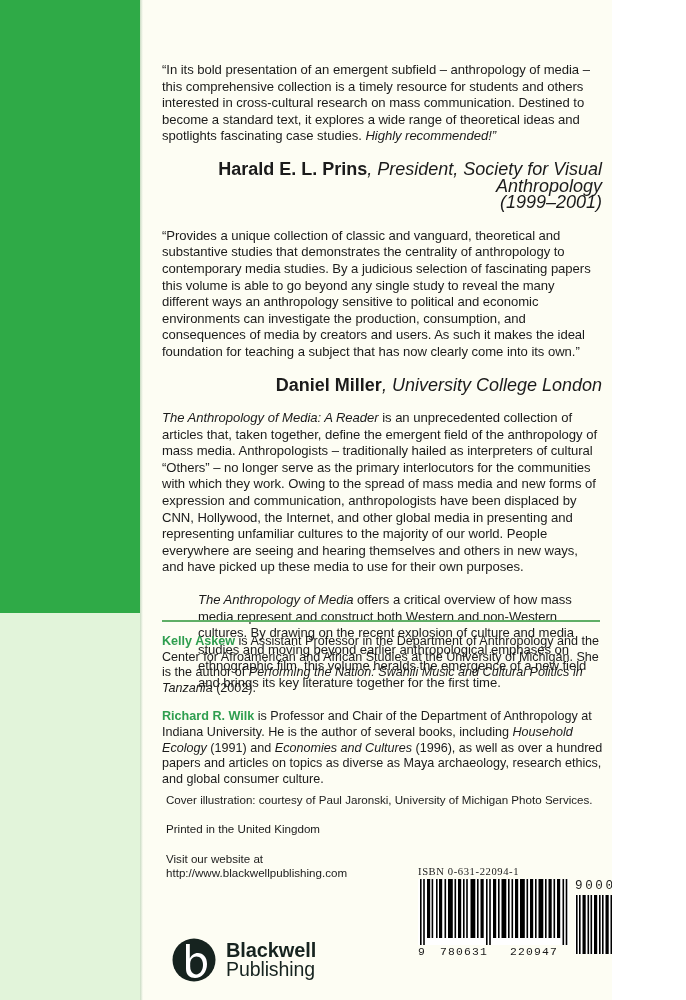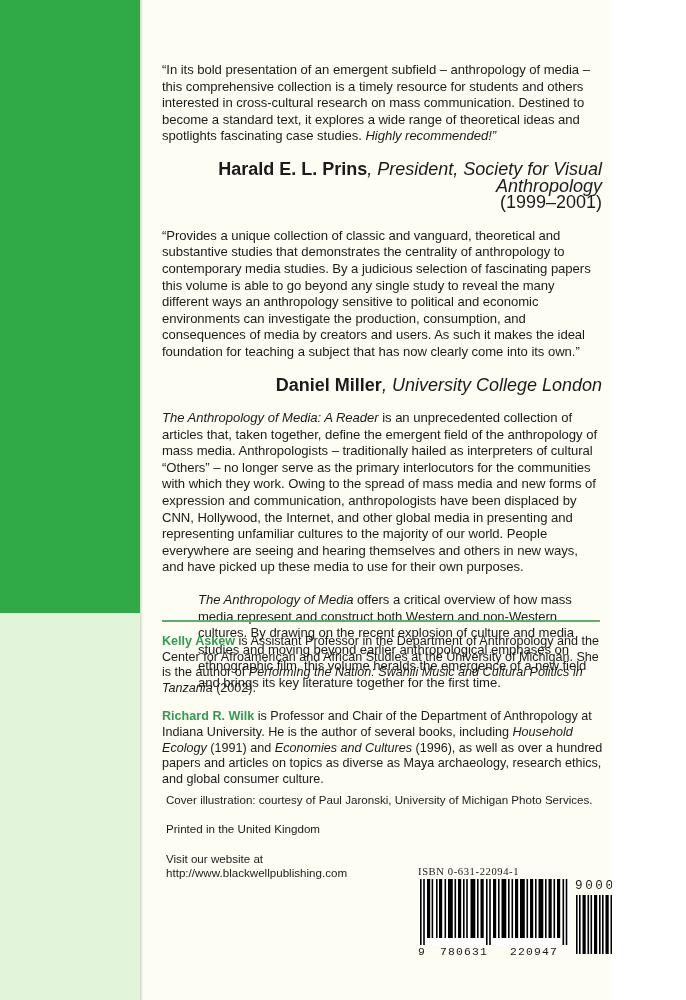--- a/index.html
+++ b/index.html
@@ -56,21 +56,21 @@
   p.blurb:last-child { margin-bottom: 0; margin-left: 36px; }
 
   .attrib {
     margin: 1px 0 17px 0;
     font-size: 18px;
     line-height: 16.6px;
     text-align: right;
   }
   .attrib .who { font-weight: bold; }
   .attrib .where { font-style: italic; }
-  .attrib .years { display: block; }
+  .attrib .years { display: block; font-style: italic; }
 
   .it { font-style: italic; }
 
   
   .rule {
     position: absolute;
     left: 162px;
     top: 620px;
     width: 438px;
     height: 2px;
@@ -288,14 +288,25 @@
             <rect x="47" y="0" width="1.6" height="59"></rect>
             <rect x="50" y="0" width="1.6" height="59"></rect>
             <rect x="53.5" y="0" width="3.2" height="59"></rect>
           </g>
         </svg>
       </div>
 
     </div>
   </div>
 
+  <div class="logo">
+    <svg class="logo-mark" viewBox="0 0 44 44">
+      <circle cx="22" cy="22" r="21.5" fill="#16231f"></circle>
+      <path d="M14 6 L14 31 C14 37 18 40 23 40 C30 40 35 34 35 26 C35 19 31 15 26 15 C22 15 19 17.5 17.8 20.5 L17.8 6 Z" fill="#ffffff"></path>
+      <path d="M18.2 25.5 C18.2 21.5 21 18.6 24.4 18.6 C28.4 18.6 31 22 31 26.8 C31 32 28.2 36.4 24.2 36.4 C20.6 36.4 18.2 33.2 18.2 28.6 Z" fill="#16231f"></path>
+    </svg>
+    <span class="logo-words">
+      <span class="l1">Blackwell</span>
+      <span class="l2">Publishing</span>
+    </span>
+  </div>
 
 </div>
 
 </body></html>

